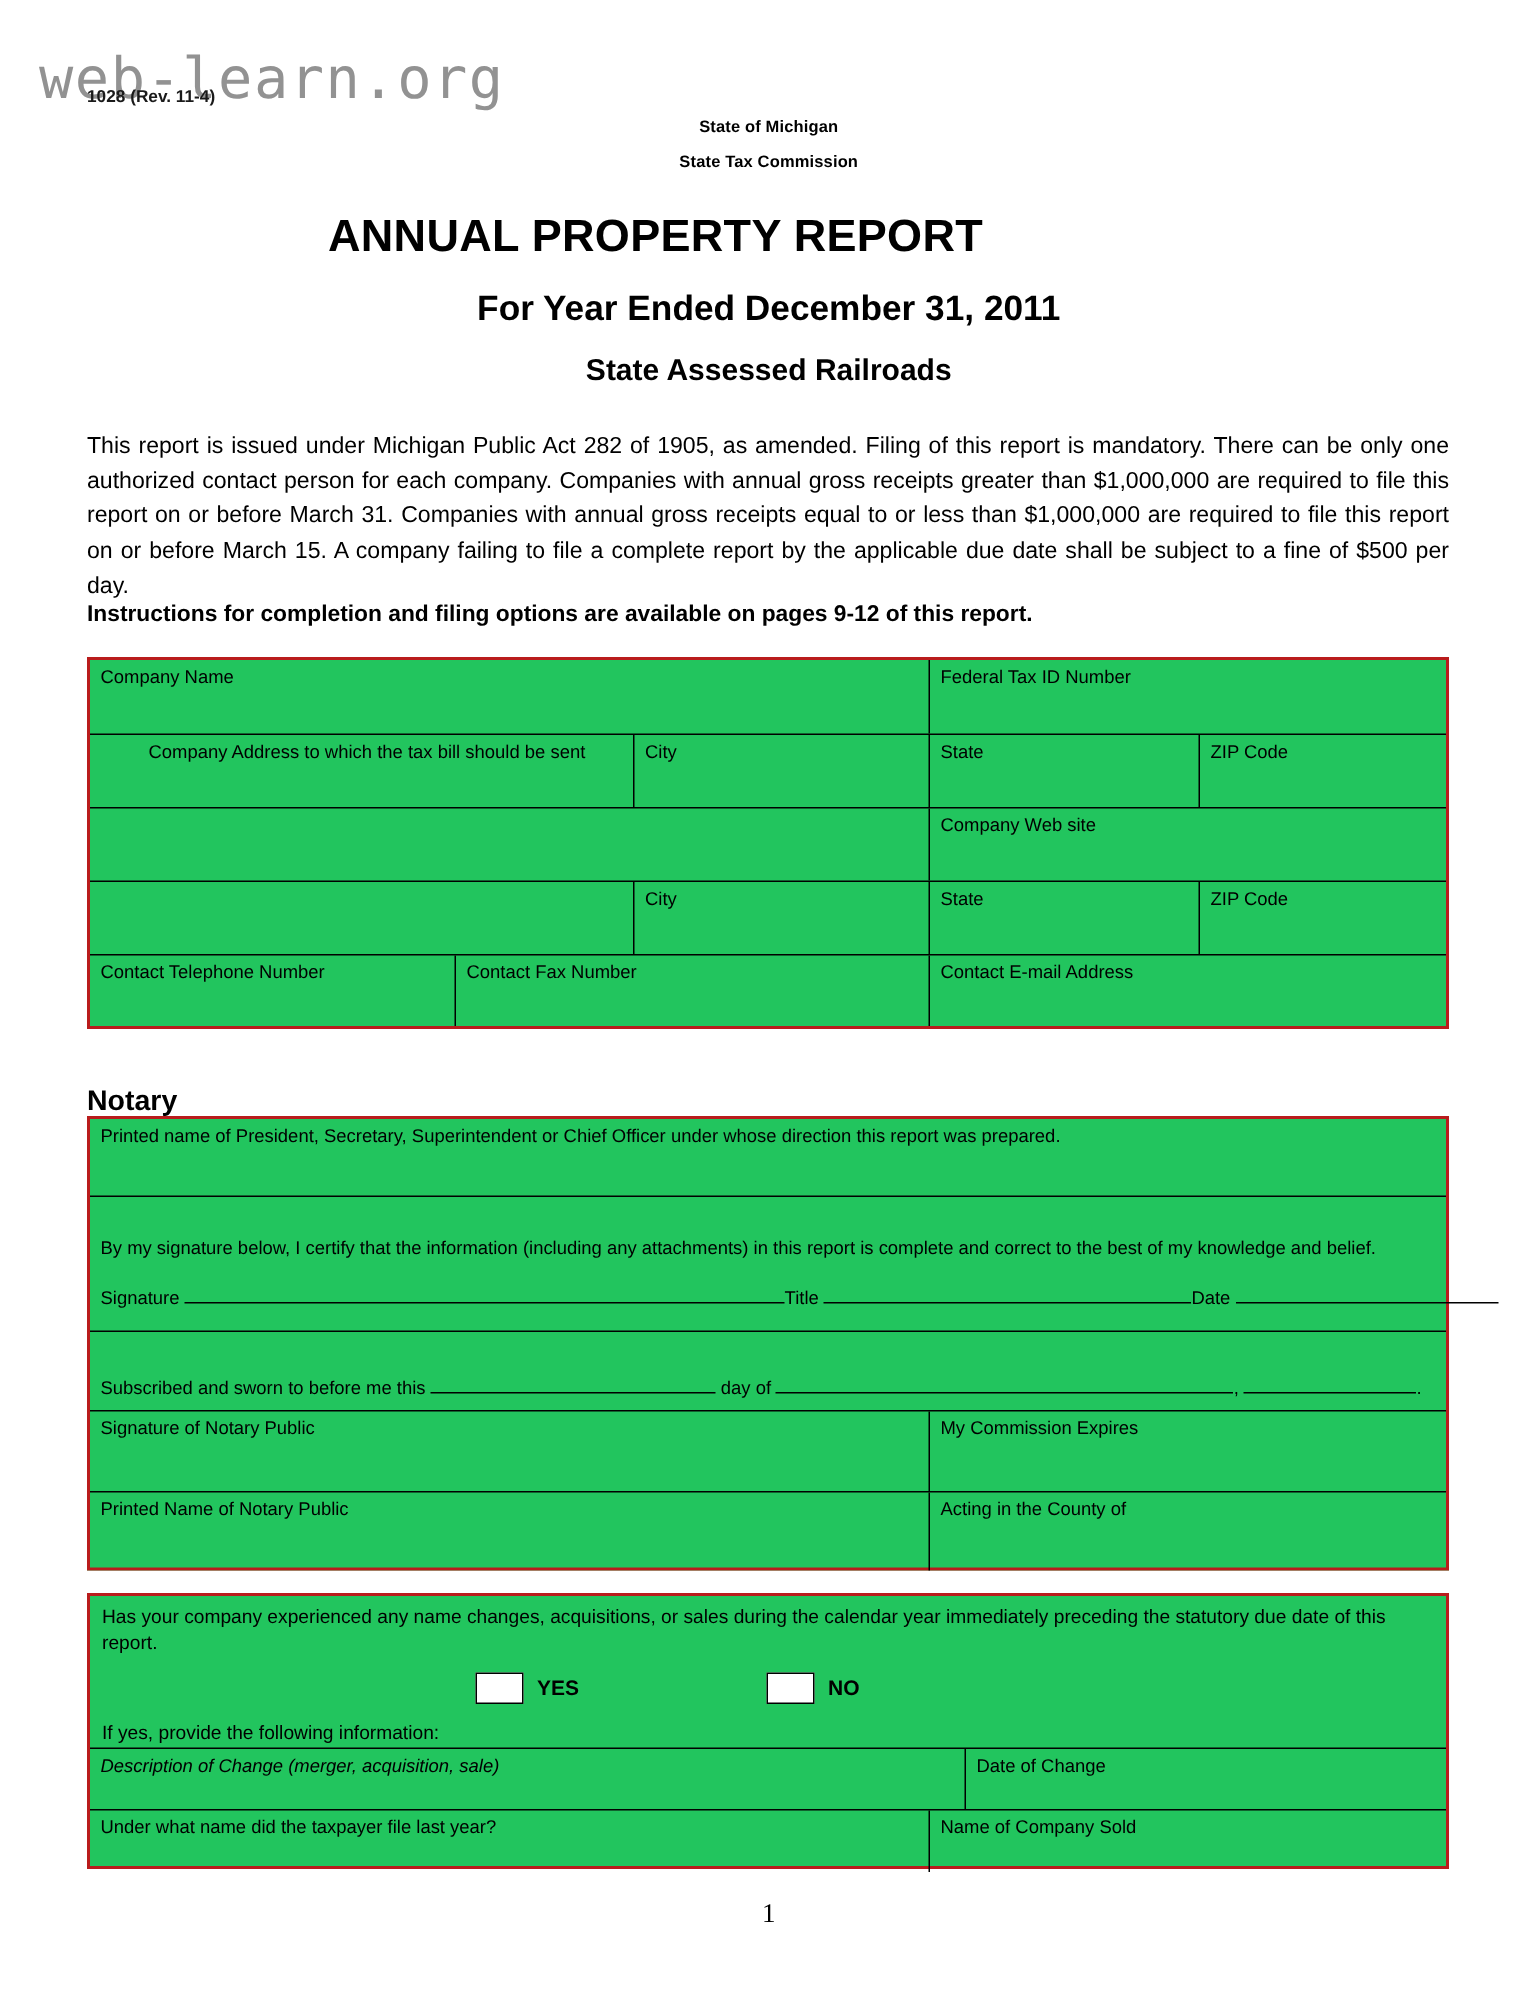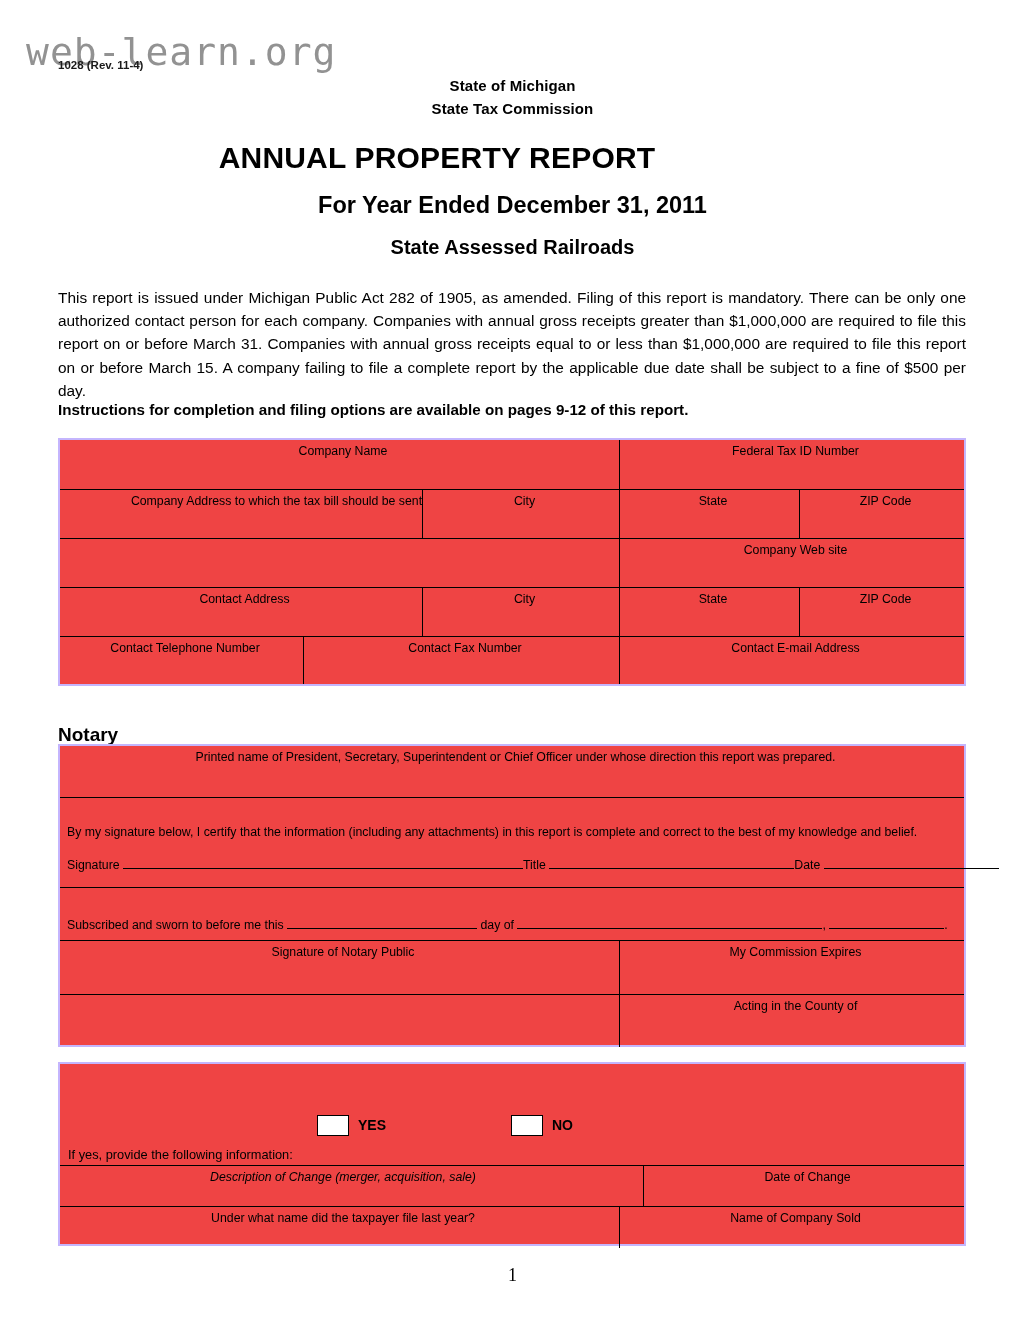--- a/index.html
+++ b/index.html
@@ -49,21 +49,21 @@
 
   
   .hdr-block {
     position: absolute;
     left: 0;
     top: 74px;
     width: 1025px;
     text-align: center;
   }
   .hdr-sm {
-    font-size: 15px;
+    font-size: 11px;
     font-weight: 700;
     line-height: 23px;
     letter-spacing: .1px;
   }
   .title-main {
     position: absolute;
     left: 0;
     top: 141px;
     width: 874px;
     text-align: center;
@@ -107,24 +107,23 @@
     left: 58px;
     top: 401px;
     width: 908px;
     font-size: 15.2px;
     font-weight: 700;
   }
 
   
   .ftable {
     position: absolute;
-    border: 2px solid #c4b5fd;
+    border: 2px solid #b91c1c;
     box-sizing: border-box;
-    background: #ef4444;
-    text-align: center;
+    background: #22c55e;
   }
   .frow {
     position: relative;
     border-bottom: 1.6px solid #000;
     box-sizing: border-box;
   }
   .frow.last { border-bottom: none; }
   .fcell {
     position: absolute;
     top: 0;
@@ -297,23 +296,20 @@
       </div>
     </div>
 
     <div class="frow r3">
       <div class="fcell div" style="left:559px; right:0;">
         <span class="lbl">Company Web site</span>
       </div>
     </div>
 
     <div class="frow r4">
-      <div class="fcell" style="left:0; width:362px;">
-        <span class="lbl">Contact Address</span>
-      </div>
       <div class="fcell div" style="left:362px; width:197px;">
         <span class="lbl">City</span>
       </div>
       <div class="fcell div" style="left:559px; width:180px;">
         <span class="lbl">State</span>
       </div>
       <div class="fcell div" style="left:739px; right:0;">
         <span class="lbl">ZIP Code</span>
       </div>
     </div>
@@ -358,31 +354,35 @@
     <div class="frow nr4">
       <div class="fcell" style="left:0; width:559px;">
         <span class="lbl">Signature of Notary Public</span>
       </div>
       <div class="fcell div" style="left:559px; right:0;">
         <span class="lbl">My Commission Expires</span>
       </div>
     </div>
 
     <div class="frow nr5 last">
+      <div class="fcell" style="left:0; width:559px;">
+        <span class="lbl">Printed Name of Notary Public</span>
+      </div>
       <div class="fcell div" style="left:559px; right:0;">
         <span class="lbl">Acting in the County of</span>
       </div>
     </div>
 
   </div>
 
   <div class="ftable" id="change-table">
 
     <div class="frow cr1">
       <div class="fcell" style="left:0; right:0; padding:0;">
+        <span class="q-text">Has your company experienced any name changes, acquisitions, or sales during the calendar year immediately preceding the statutory due date of this report.</span>
         <div class="cbrow">
           <span class="cbox" style="left:257px;"></span>
           <span class="cbox-lbl" style="left:298px;">YES</span>
           <span class="cbox" style="left:451px;"></span>
           <span class="cbox-lbl" style="left:492px;">NO</span>
         </div>
         <span class="ifyes">If yes, provide the following information:</span>
       </div>
     </div>
 

